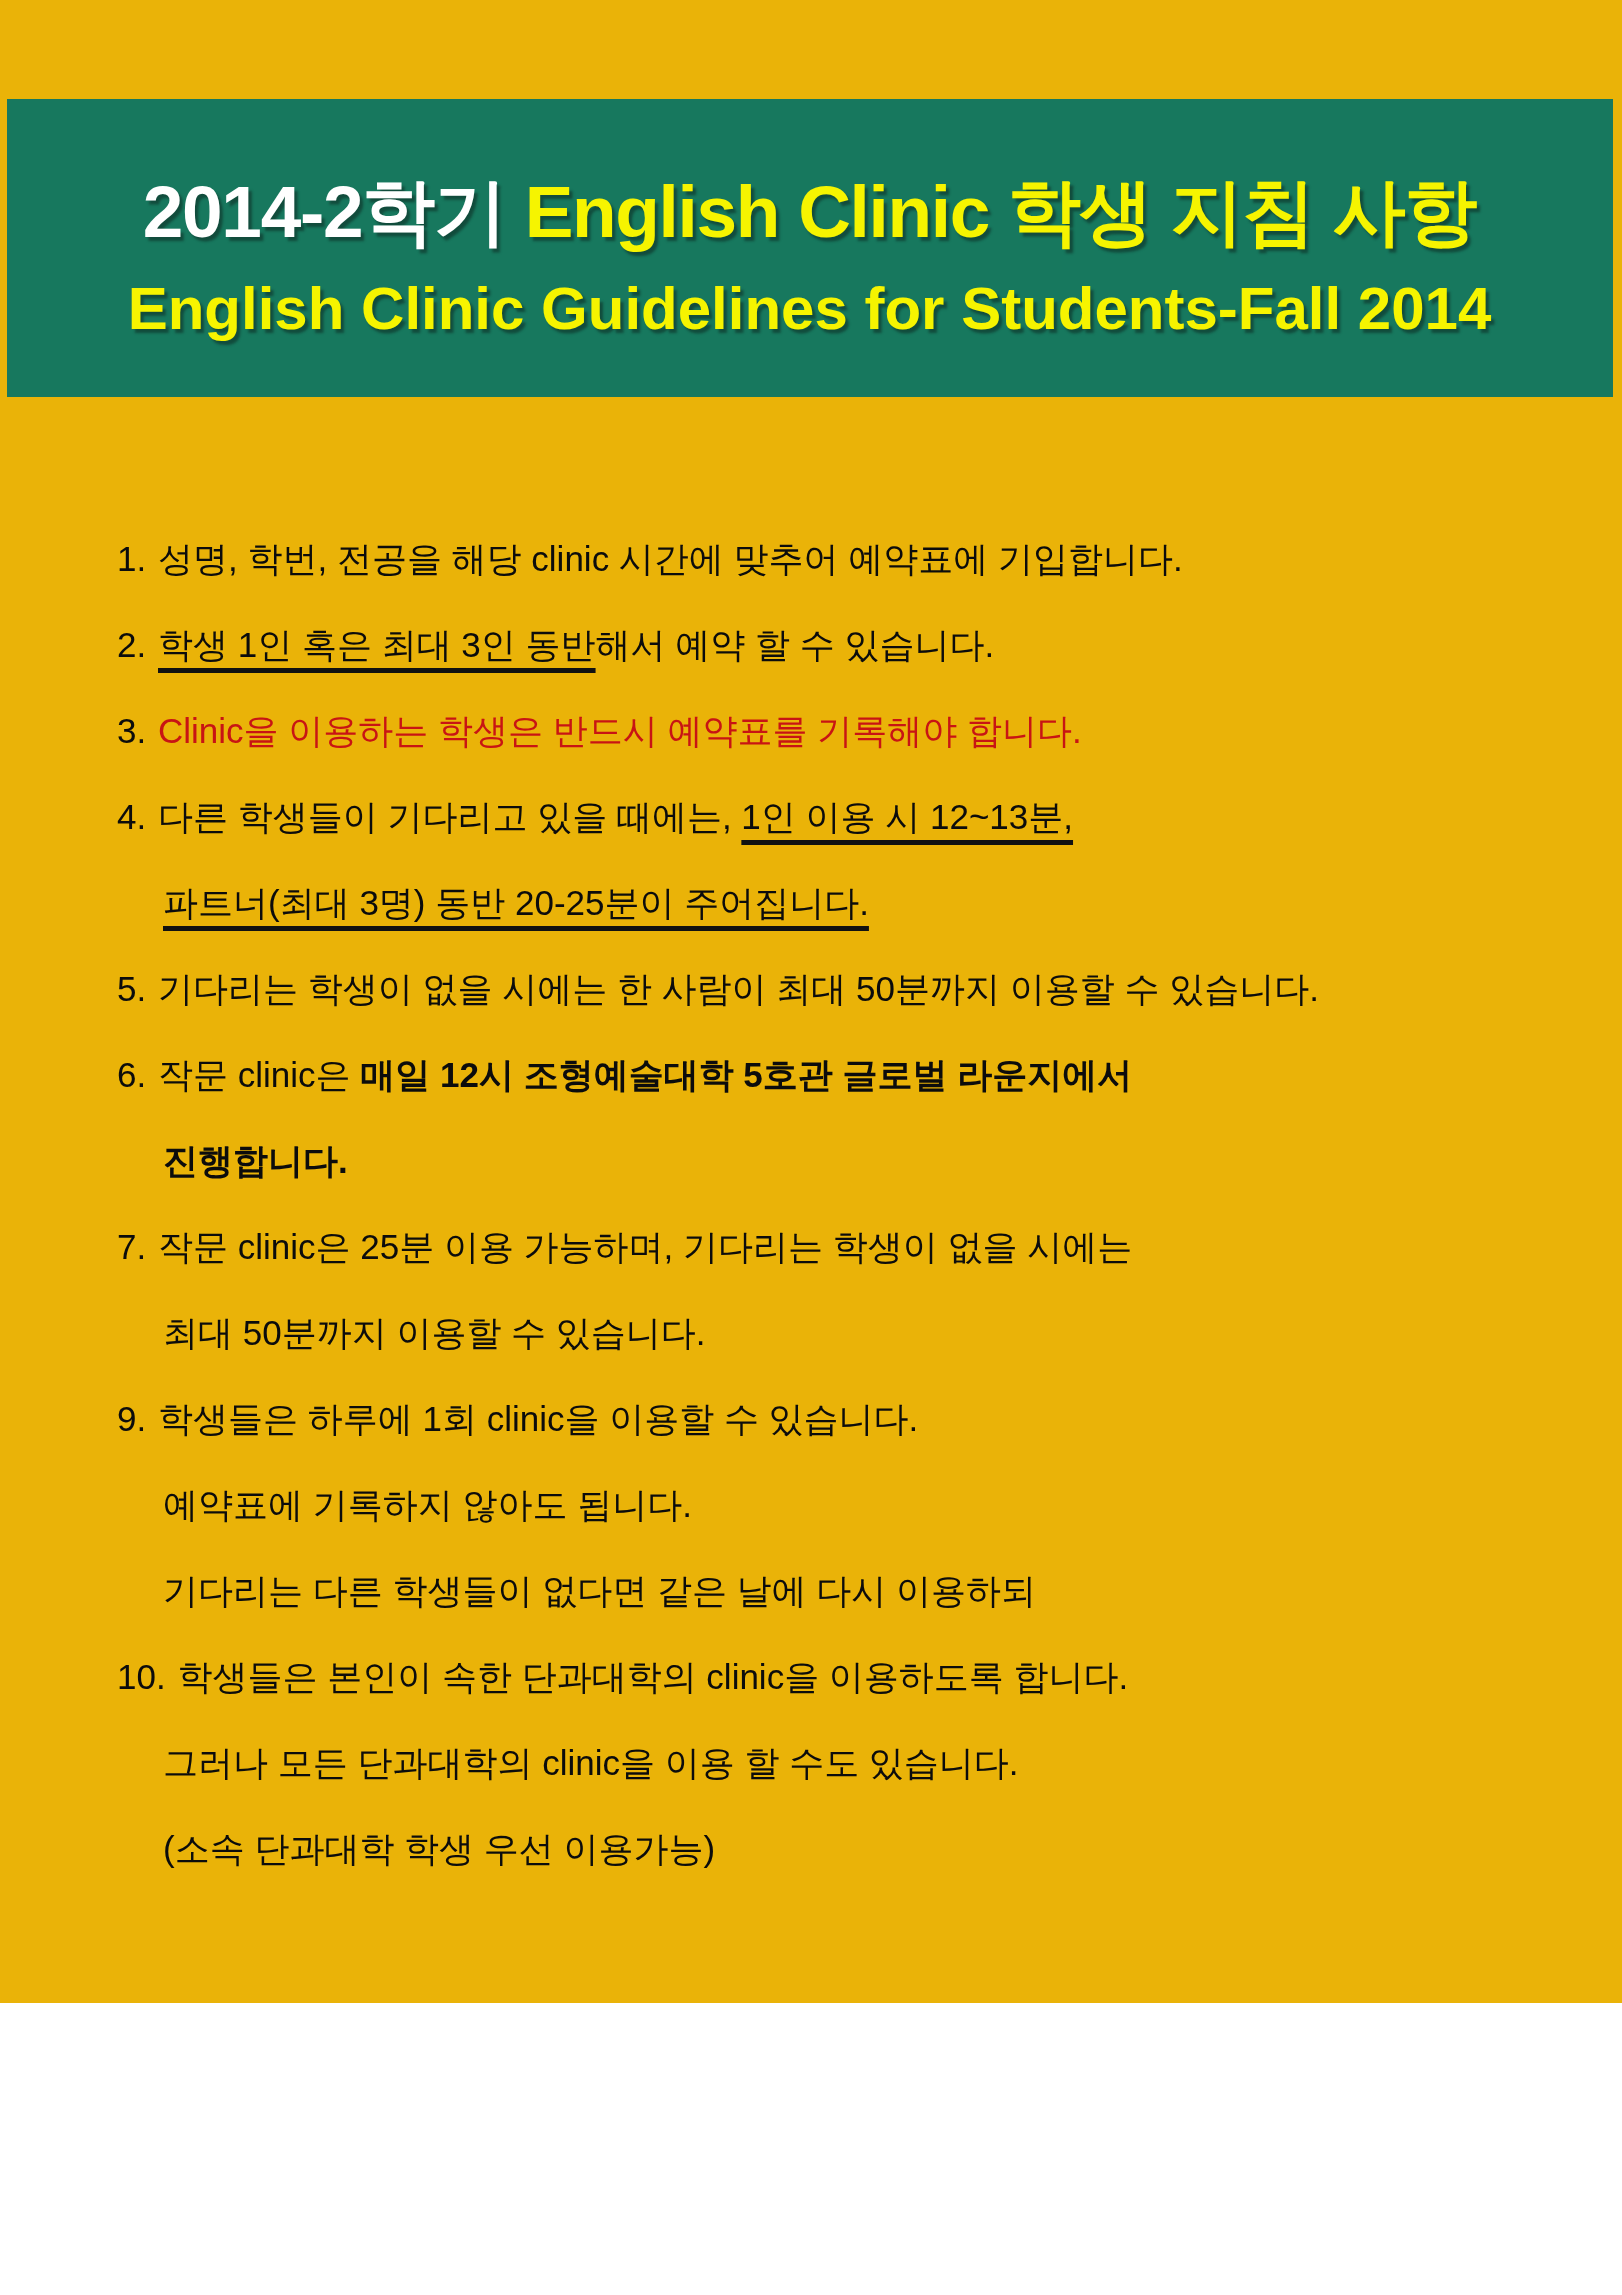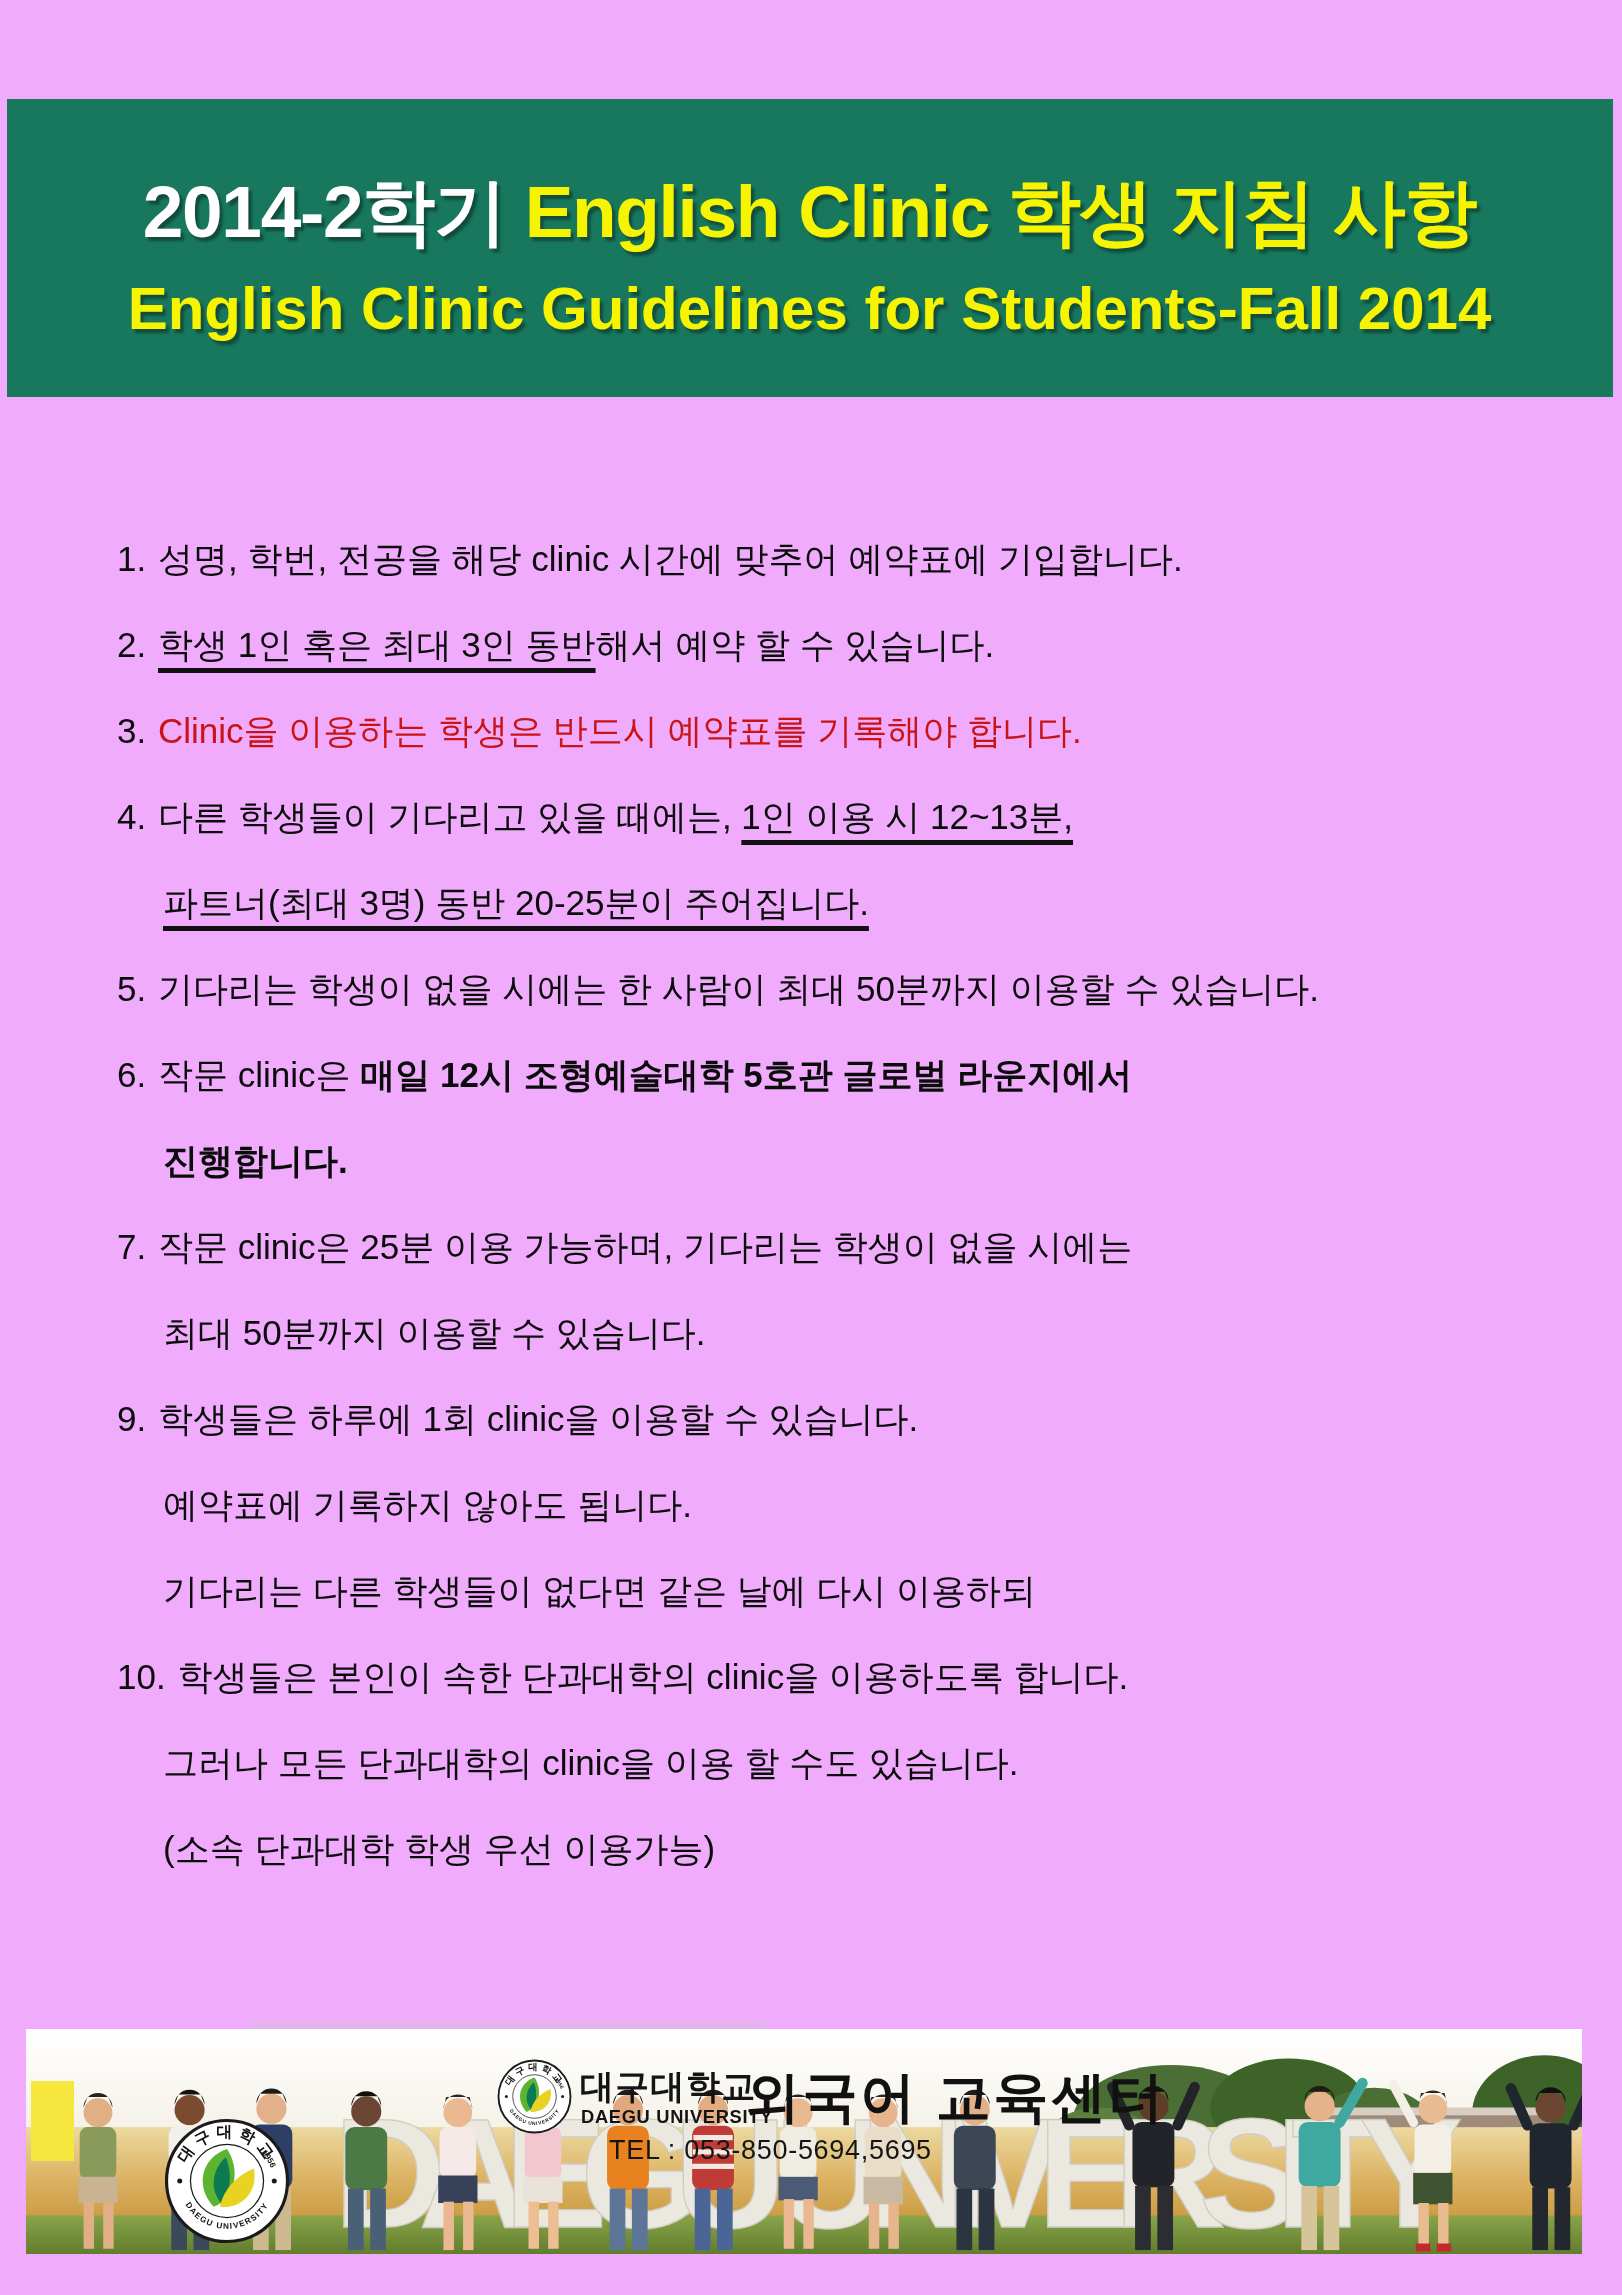--- a/index.html
+++ b/index.html
@@ -1,19 +1,19 @@
 <!DOCTYPE html>
 <html style="font-size:10.5px"><head>
 <meta charset="utf-8">
 <style>
   html,body{margin:0;padding:0;background:#ffffff;}
   #page{
     position:relative;
-    width:1623px;height:2295px;
-    background:#f0abfc;
+    width:1623px;height:2003px;
+    background:#eab308;
     overflow:hidden;
     font-family:"Liberation Sans","DejaVu Sans",sans-serif;
   }
   
   .banner{
     position:absolute;left:6.5px;top:99px;width:1606px;height:298px;
     background:#17785e;
   }
   .banner-line1{
     position:absolute;left:0;top:65px;width:100%;

